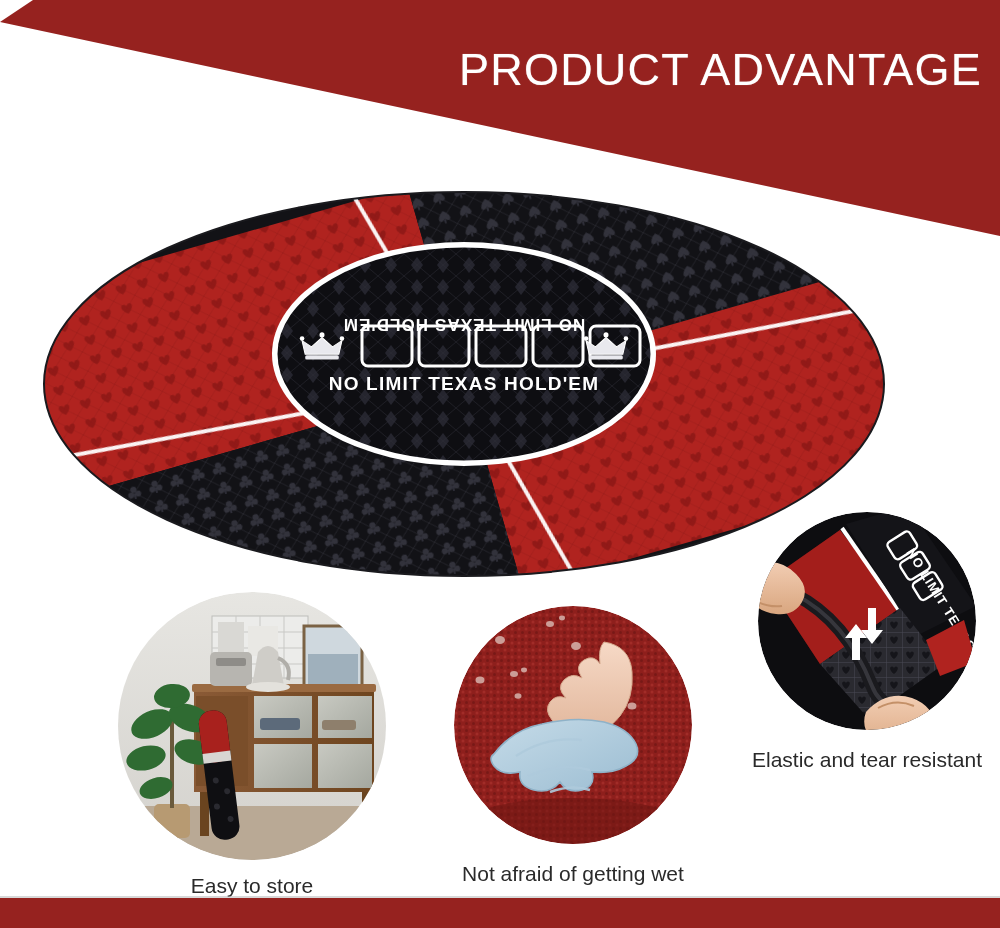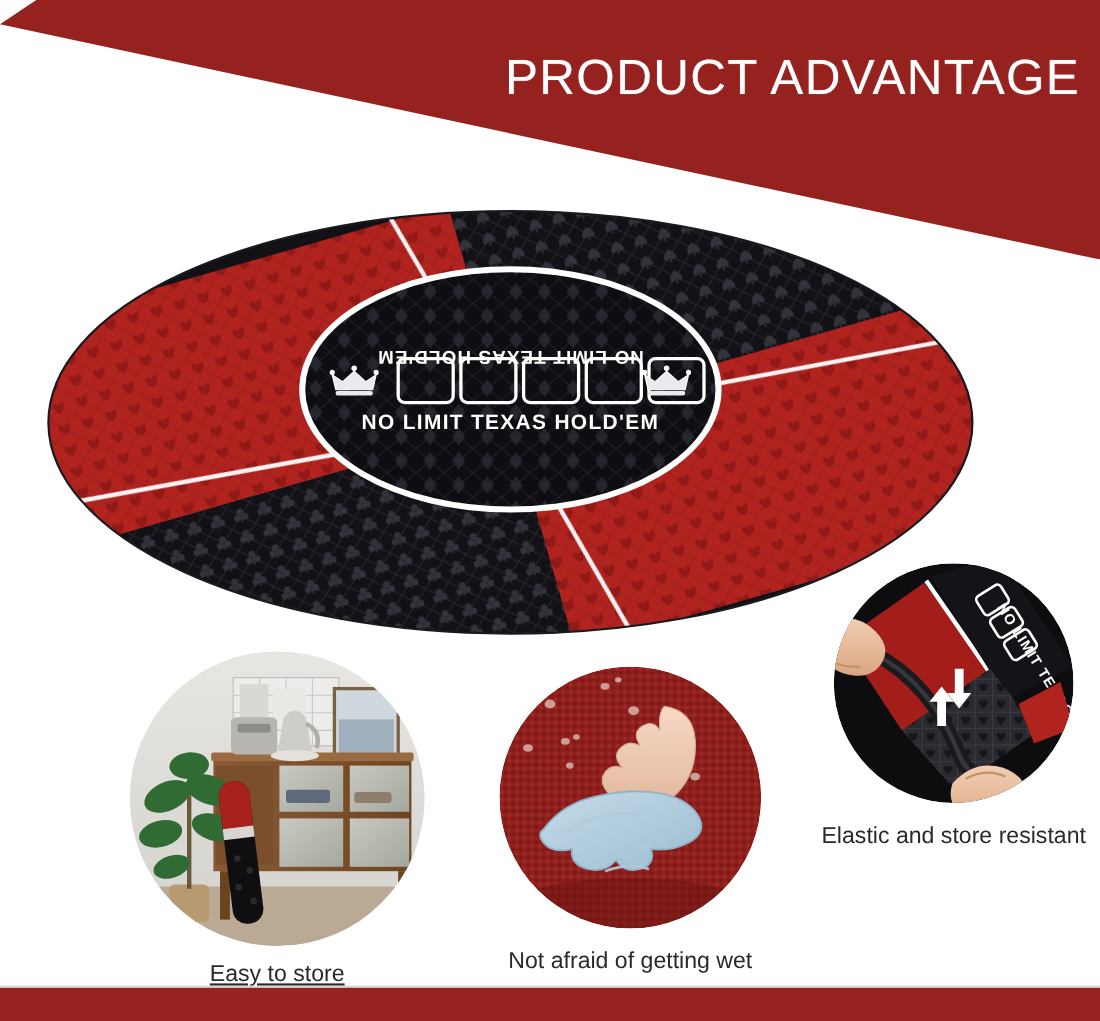--- a/index.html
+++ b/index.html
@@ -49,21 +49,21 @@
   .feature-caption{
     text-align:center;
     color:#2a2a2a;
     font-size:21px;
     white-space:nowrap;
   }
 
   
   #feature-store{ left:102px; top:592px; width:300px; }
   #feature-store .feature-photo{ width:272px; height:268px; margin:0 auto; }
-  #feature-store .feature-caption{ margin-top:14px;text-decoration:underline; }
+  #feature-store .feature-caption{ margin-top:14px; }
 
   
   #feature-wet{ left:428px; top:606px; width:290px; }
   #feature-wet .feature-photo{ width:238px; height:238px; margin:0 auto; }
   #feature-wet .feature-caption{ margin-top:18px; }
 
   
   #feature-elastic{ left:742px; top:512px; width:250px; }
   #feature-elastic .feature-photo{ width:218px; height:218px; margin:0 auto; }
   #feature-elastic .feature-caption{ margin-top:18px; }
@@ -369,17 +369,17 @@
         <path d="M108 200 q20 -22 46 -14 q22 8 24 30 q2 20 -18 24 q-26 6 -44 -10 q-14 -14 -8 -30 Z" fill="url(#skin2-g)"></path>
         <path d="M120 196 q18 -10 36 -2" stroke="#c49068" stroke-width="2" fill="none"></path>
 
         <g fill="#ffffff">
           <path d="M118 96 l0 22 l7 0 l-11 14 l-11 -14 l7 0 l0 -22 Z"></path>
           <path d="M94 148 l0 -22 l-7 0 l11 -14 l11 14 l-7 0 l0 22 Z"></path>
         </g>
       </g>
     </svg>
   </div>
-  <div class="feature-caption">Elastic and store resistant</div>
+  <div class="feature-caption">Elastic and tear resistant</div>
 </div>
 
 <div id="bottom-bar-hairline"></div>
 <div id="bottom-bar"></div>
 
 </body></html>

